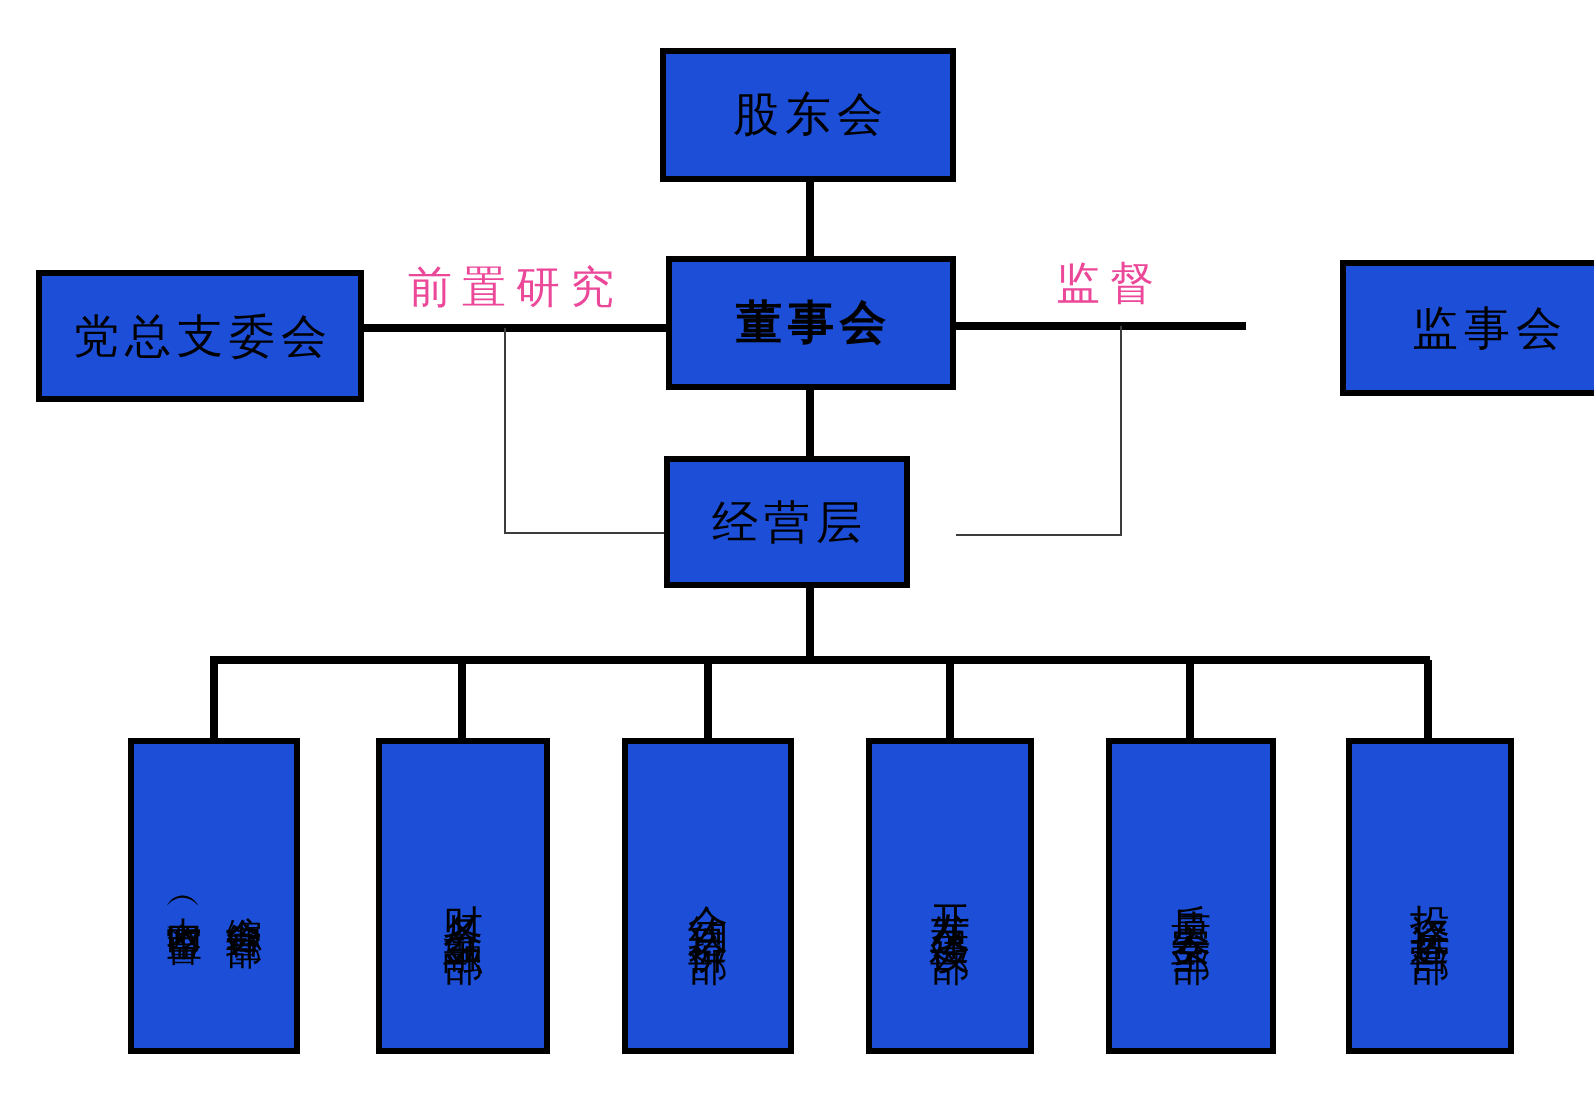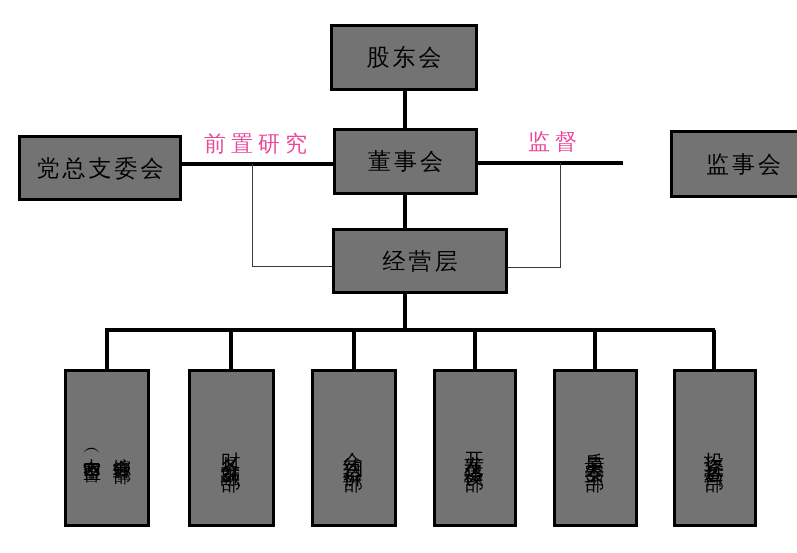--- a/index.html
+++ b/index.html
@@ -8,21 +8,21 @@
     width: 797px;
     height: 553px;
     background: #ffffff;
     overflow: hidden;
     font-family: "Liberation Sans", sans-serif;
   }
   .box {
     position: absolute;
     box-sizing: border-box;
     border: 3px solid #000000;
-    background: #737373;
+    background: #1d4ed8;
     display: flex;
     align-items: center;
     justify-content: center;
     color: #000000;
   }
   .hnode {
     font-size: 23px;
     letter-spacing: 3px;
     padding-left: 3px; 
     white-space: nowrap;
@@ -80,30 +80,30 @@
   <div class="line thin" style="left:252px; top:266px; width:81px; height:1px;"></div>
   <div class="line thin" style="left:560px; top:163px; width:1px; height:105px;"></div>
   <div class="line thin" style="left:478px; top:267px; width:83px; height:1px;"></div>
 
   <div class="edge-label" style="left:200px; top:129px; width:116px;">前置研究</div>
   <div class="edge-label" style="left:520px; top:127px; width:70px;">监督</div>
 
   <div class="box" style="left:330px; top:24px;  width:148px; height:67px;">
     <span class="hnode">股东会</span>
   </div>
-  <div class="box" style="left:333px; top:128px; width:145px; height:67px;">
+  <div class="box" style="left:333px; top:128px; width:145px; height:67px;font-weight:bold;">
     <span class="hnode">董事会</span>
   </div>
   <div class="box" style="left:18px;  top:135px; width:164px; height:66px;text-align:center;">
     <span class="hnode">党总支委会</span>
   </div>
   <div class="box" style="left:622px; top:130px; width:147px; height:68px;margin-left:48px;">
     <span class="hnode">监事会</span>
   </div>
-  <div class="box" style="left:332px; top:228px; width:176px; height:66px;">
+  <div class="box" style="left:332px; top:228px; width:123px; height:66px;">
     <span class="hnode">经营层</span>
   </div>
 
   <div class="box dept" style="left:64px; top:369px; width:86px; height:158px;">
     <span class="vtext small">（内审监督）</span>
     <span class="vtext small">综合管理部</span>
   </div>
   <div class="box dept" style="left:188px; top:369px; width:87px; height:158px;">
     <span class="vtext">财务金融部</span>
   </div>

